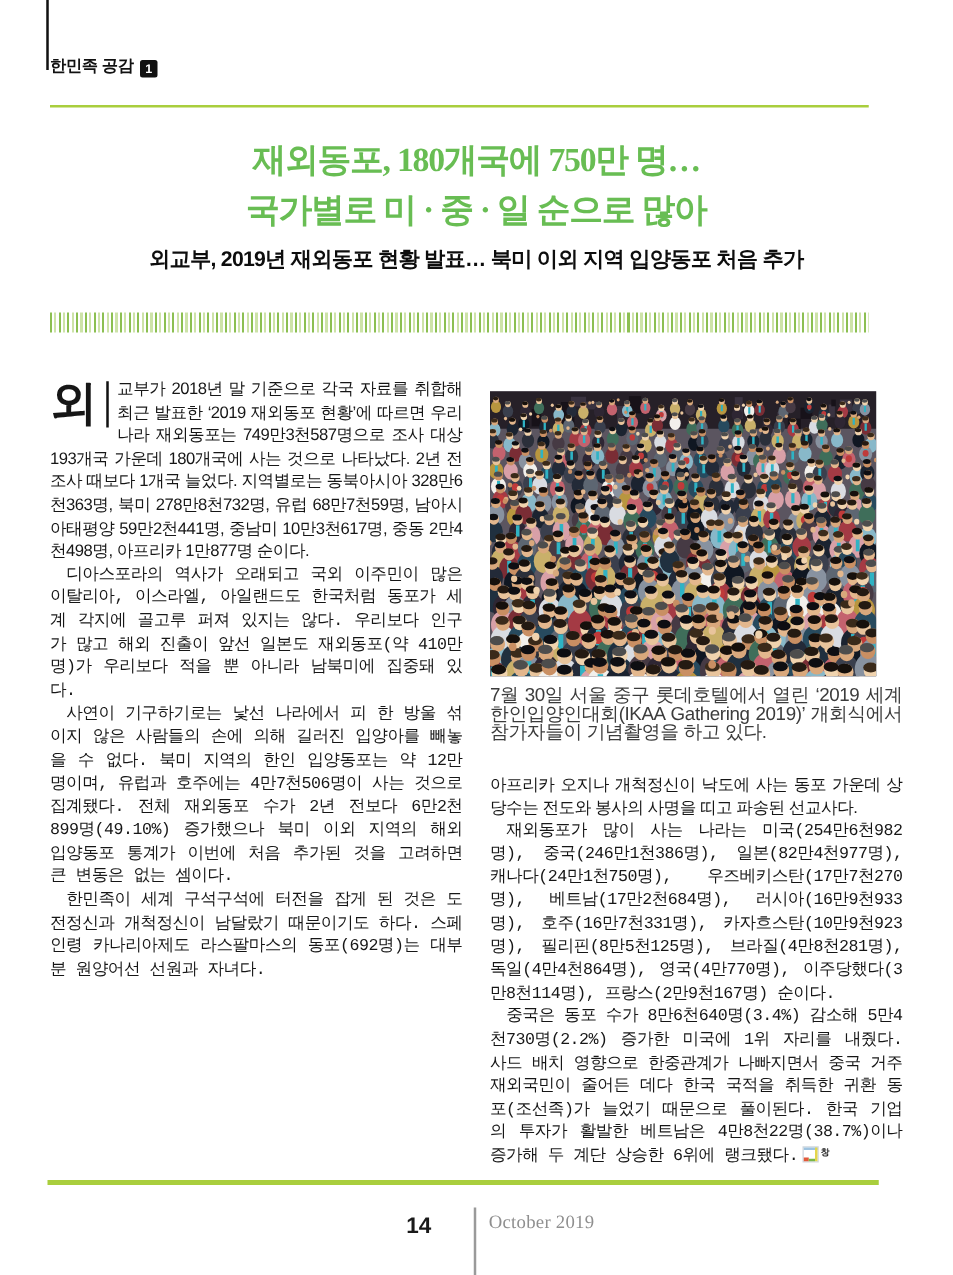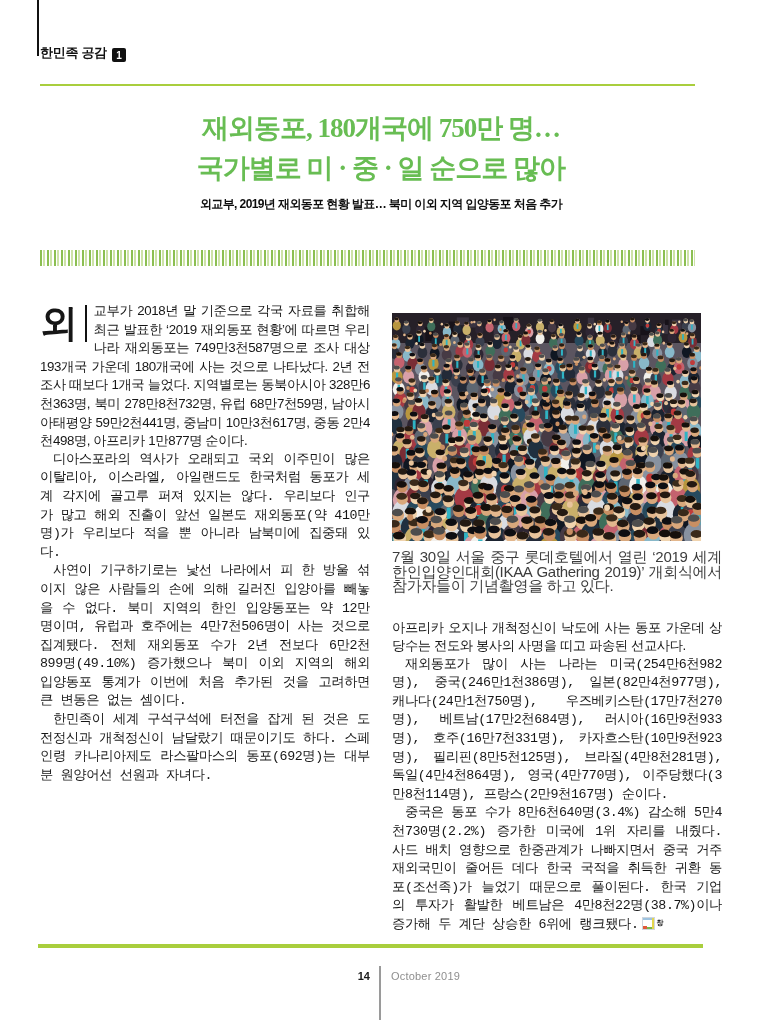--- a/index.html
+++ b/index.html
@@ -18,21 +18,21 @@
     overflow:hidden;
   }
   .edge-line{position:absolute;left:37px;top:0;width:2px;height:56px;background:#111;}
   .kicker{position:absolute;left:40px;top:44px;font-size:13px;font-weight:bold;letter-spacing:-0.3px;display:flex;align-items:flex-end;gap:5px;}
   .kicker-num{display:inline-flex;align-items:center;justify-content:center;width:14px;height:14px;background:#111;color:#fff;font-size:10px;font-weight:bold;border-radius:2px;}
   .kicker-rule{position:absolute;left:40px;top:84px;width:655px;height:2px;background:var(--rule-green);}
   .headline{position:absolute;left:40px;top:108px;width:682px;text-align:center;
     font-family:"Liberation Serif","DejaVu Serif",serif;font-weight:bold;
     color:var(--headline-green);font-size:27px;line-height:40px;letter-spacing:-1px;}
   .subhead{position:absolute;left:40px;top:196px;width:682px;text-align:center;
-    font-size:12px;font-weight:bold;letter-spacing:-0.6px;color:#0d0d0d;}
+    font-size:17px;font-weight:bold;letter-spacing:-0.6px;color:#0d0d0d;}
   .stripes{position:absolute;left:40px;top:250px;width:655px;height:16px;
     background:repeating-linear-gradient(90deg,
       var(--stripe-green-dark) 0px,var(--stripe-green-dark) 1.6px,
       #ffffff 1.6px,#ffffff 3.4px,
       var(--stripe-green-light) 3.4px,var(--stripe-green-light) 5.2px,
       #ffffff 5.2px,#ffffff 7px);}
   .col{position:absolute;top:302px;width:330px;font-size:13.3px;line-height:18.6px;
     text-align:justify;letter-spacing:-0.4px;color:#161616;}
   .col-left{left:40px;}
   .col-right{left:392px;}
@@ -49,24 +49,24 @@
   .endmark{display:inline-block;width:13px;height:13px;vertical-align:-2px;margin-left:3px;
     position:relative;background:#fff;border:1px solid #cfd6dd;}
   .endmark .em-top{position:absolute;left:0;top:0;width:100%;height:2px;background:#9ec3e0;}
   .endmark .em-right{position:absolute;right:0;top:0;width:2px;height:100%;background:#e4d64b;}
   .endmark .em-bl{position:absolute;left:0;bottom:0;width:4px;height:3px;background:#e2593a;}
   .endmark .em-br{position:absolute;right:2px;bottom:0;width:5px;height:2px;background:#7ab648;}
   .endmark .em-glyph{position:absolute;left:1px;top:1px;right:2px;bottom:2px;
     font-size:7px;line-height:9px;text-align:center;color:#222;font-weight:bold;}
   .footer-rule{position:absolute;left:38px;top:944px;width:665px;height:4px;background:var(--rule-green);}
   .footer{position:absolute;left:0;top:966px;width:762px;}
-  .page-num{position:absolute;left:300px;top:4px;width:70px;text-align:right;
-    font-size:11px;font-weight:bold;color:#1a1a1a;}
+  .page-num{position:absolute;left:300px;top:4px;width:70px;text-align:center;
+    font-size:18px;font-weight:bold;color:#1a1a1a;}
   .footer-divider{position:absolute;left:379px;top:0;width:2px;height:54px;background:#9a9a9a;}
-  .issue-date{position:absolute;left:391px;top:4px;font-size:11px;color:#8f8f8f;letter-spacing:0.2px;}
+  .issue-date{position:absolute;left:391px;top:4px;font-size:15px;color:#8f8f8f;letter-spacing:0.2px;font-family:Liberation Serif, serif;}
 </style>
 </head>
 <body>
 
 <div class="edge-line"></div>
 
 <div class="kicker">
   <span>한민족 공감</span>
   <span class="kicker-num">1</span>
 </div>

